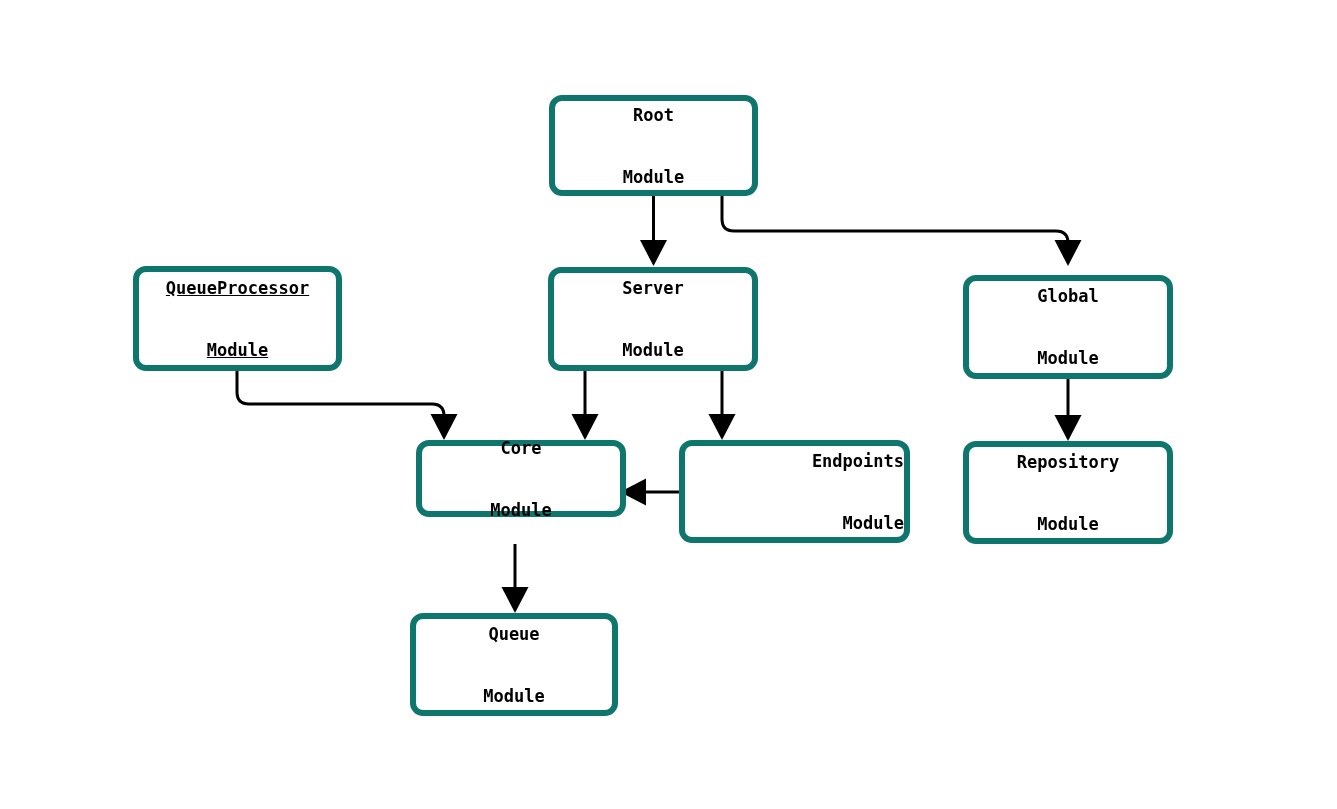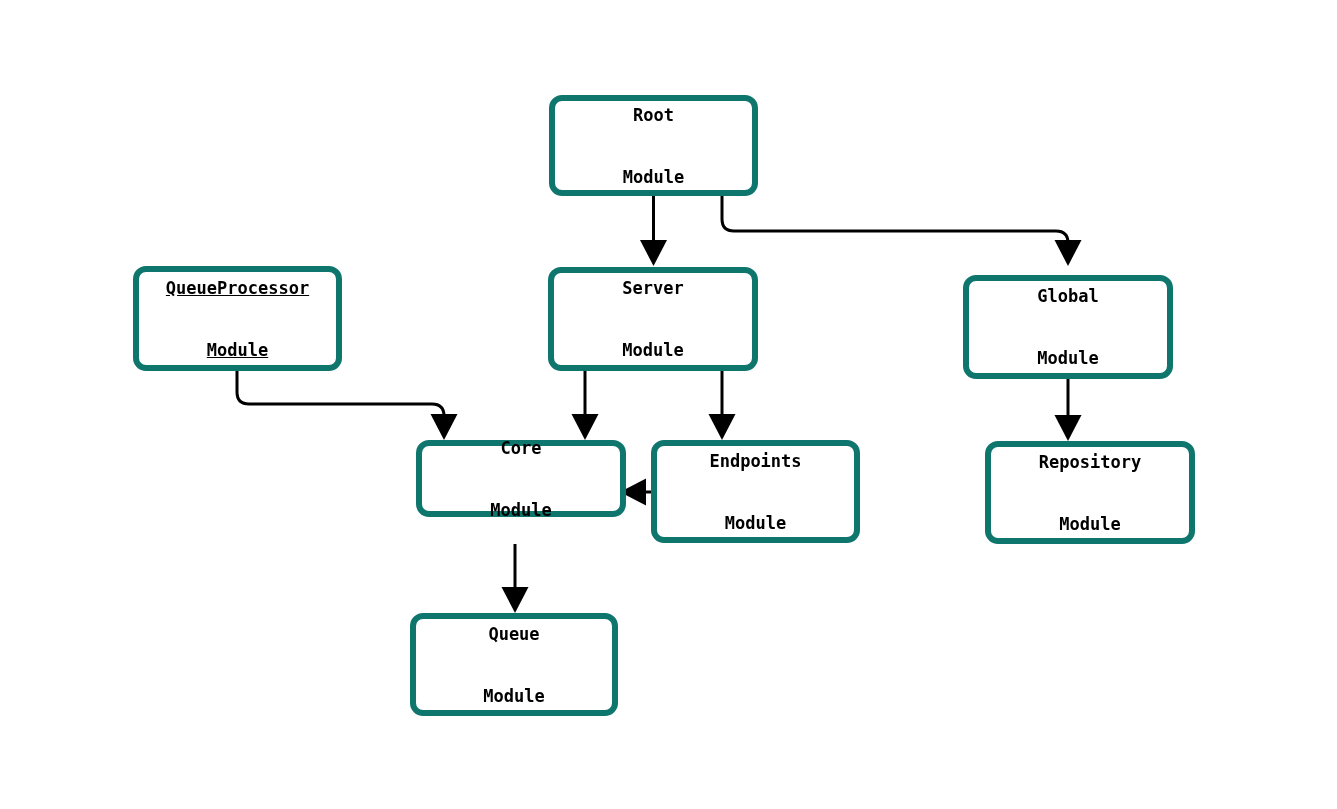--- a/index.html
+++ b/index.html
@@ -117,26 +117,26 @@
   <div class="node" style="left:963px; top:267px; width:210px; height:104px;margin-top:8px;">
     <div class="node-label">Global</div>
     <div class="node-label">Module</div>
   </div>
 
   <div class="node" style="left:416px; top:440px; width:210px; height:77px;">
     <div class="node-label">Core</div>
     <div class="node-label">Module</div>
   </div>
 
-  <div class="node" style="left:651px; top:440px; width:209px; height:103px;">
+  <div class="node" style="left:679px; top:440px; width:231px; height:103px;align-items:flex-end;">
     <div class="node-label">Endpoints</div>
     <div class="node-label">Module</div>
   </div>
 
-  <div class="node" style="left:963px; top:441px; width:210px; height:103px;margin-left:22px;">
+  <div class="node" style="left:963px; top:441px; width:210px; height:103px;">
     <div class="node-label">Repository</div>
     <div class="node-label">Module</div>
   </div>
 
   <div class="node" style="left:410px; top:613px; width:208px; height:103px;">
     <div class="node-label">Queue</div>
     <div class="node-label">Module</div>
   </div>
 
 </div>

